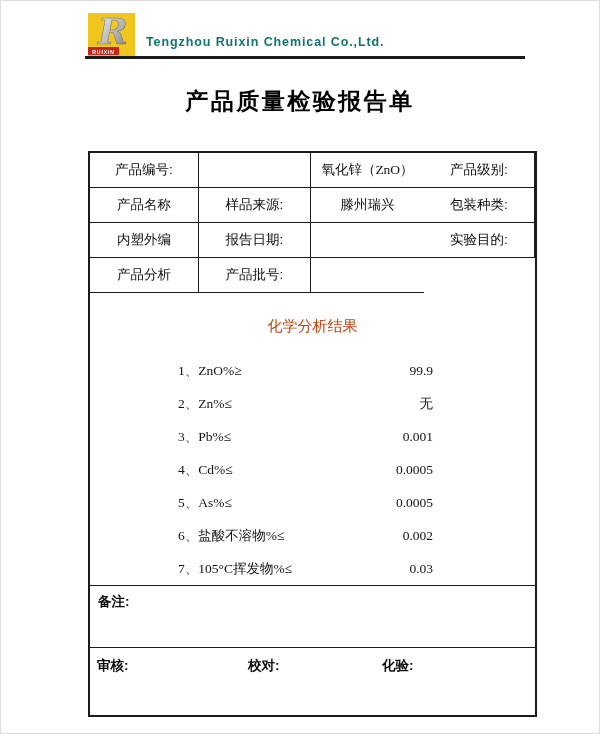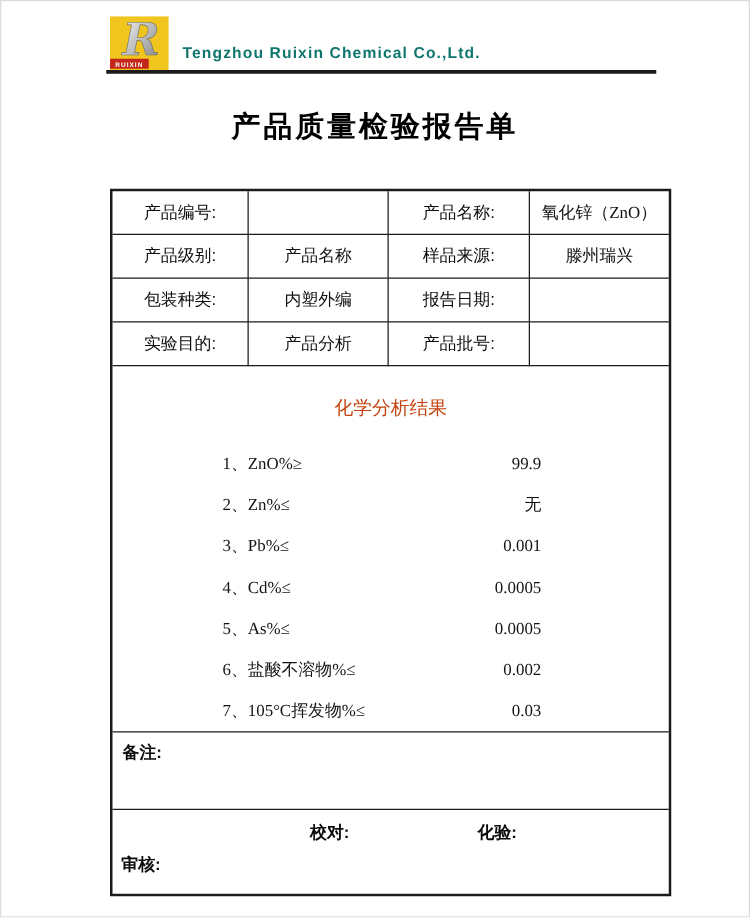--- a/index.html
+++ b/index.html
@@ -132,21 +132,21 @@
   .signoff-row {
     height: 67px;
     box-sizing: border-box;
     padding-top: 9px;
     display: flex;
     font-family: "Liberation Sans", sans-serif;
     font-weight: bold;
     font-size: 13.5px;
     color: #0c0c0c;
   }
-  .signoff-review { margin-left: 7px; width: 151px; margin-top: 26px; }
+  .signoff-review { margin-left: 7px; width: 151px; }
   .signoff-proofread { width: 134px; }
   .signoff-test { flex: 1; }
 </style>
 </head>
 <body>
 
 <div class="page">
 
   <div class="header">
     <svg class="logo" viewBox="0 0 47 44" width="47" height="44" xmlns="http://www.w3.org/2000/svg">
@@ -166,21 +166,20 @@
   </div>
   <div class="header-rule"></div>
 
   <div class="doc-title">产品质量检验报告单</div>
 
   <div class="report-table">
 
     <div class="info-grid">
       <div class="cell lbl br">产品编号:</div>
       <div class="cell val br"></div>
-      <div class="cell lbl br">产品名称:</div>
       <div class="cell val">氧化锌（ZnO）</div>
 
       <div class="cell lbl br">产品级别:</div>
       <div class="cell val br">产品名称</div>
       <div class="cell lbl br">样品来源:</div>
       <div class="cell val">滕州瑞兴</div>
 
       <div class="cell lbl br">包装种类:</div>
       <div class="cell val br">内塑外编</div>
       <div class="cell lbl br">报告日期:</div>

